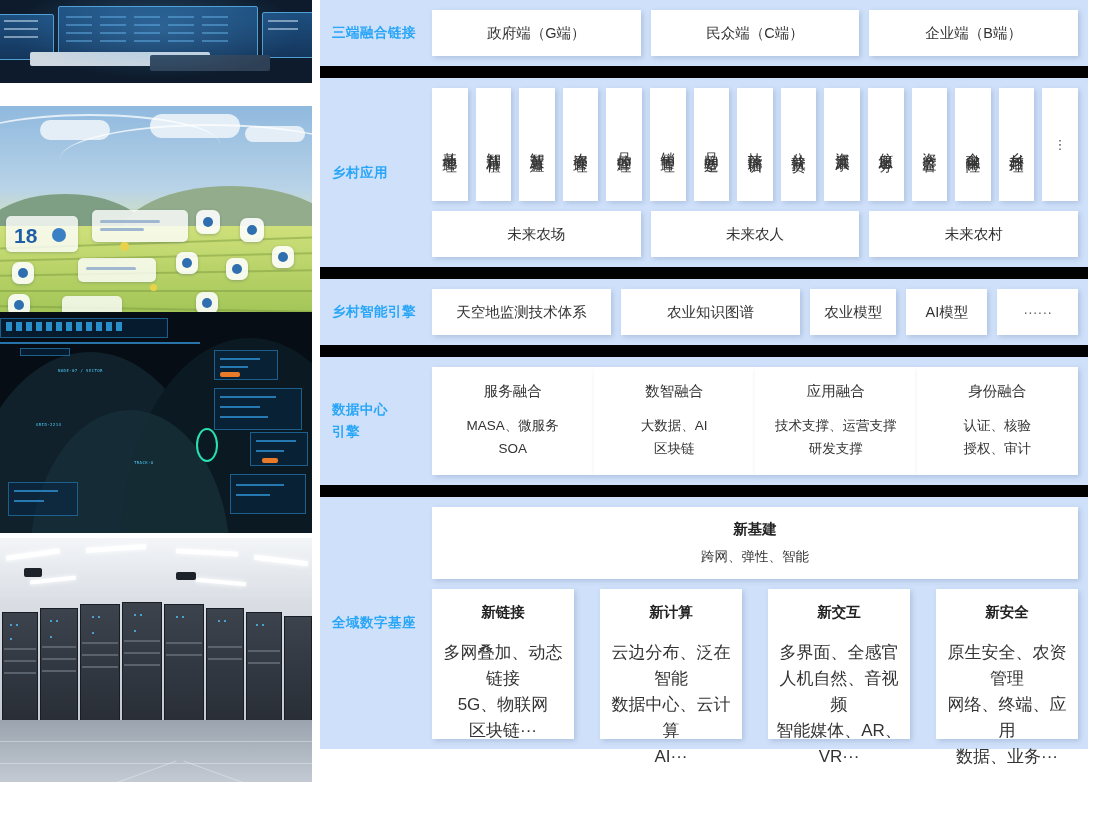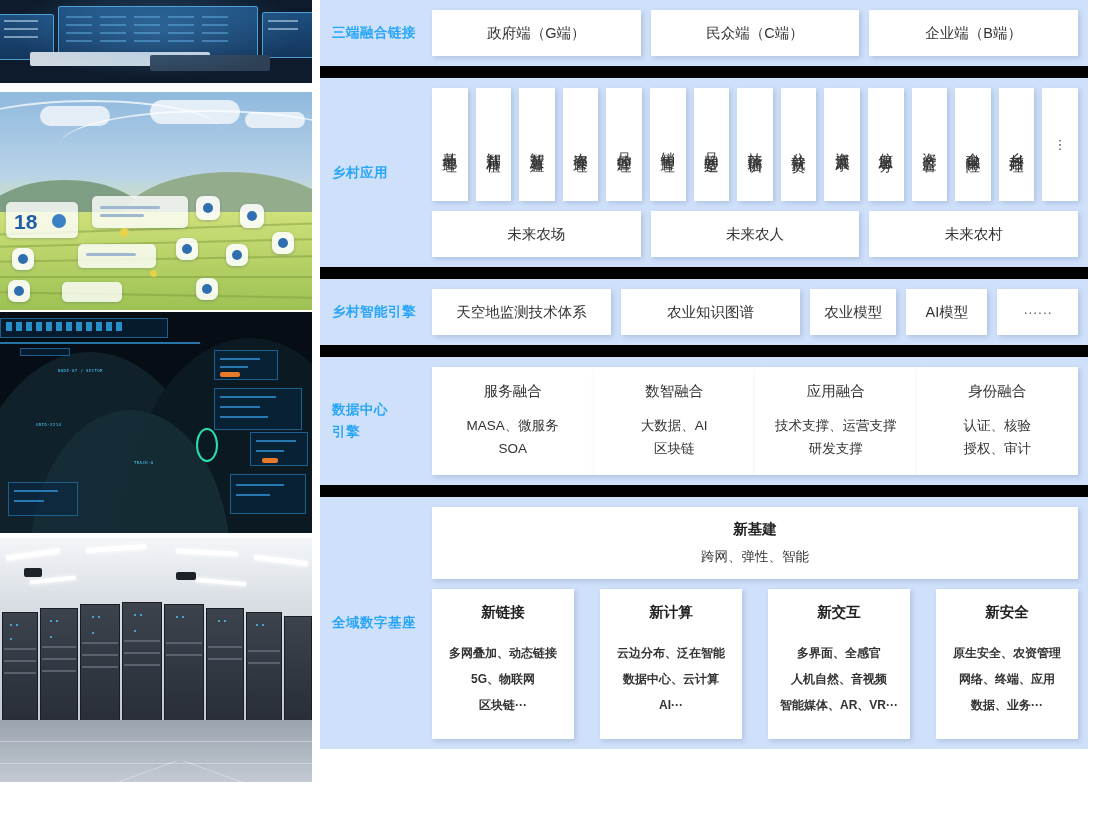--- a/index.html
+++ b/index.html
@@ -23,21 +23,21 @@
   }
   .p1 .rowline { position:absolute; background:#5ea8dd; opacity:.55; height:2px; }
   .p1 .kbd { position:absolute; left:150px; top:55px; width:120px; height:16px;
              background:#2e4055; border-radius:2px; }
   .p1 .desk { position:absolute; left:30px; top:52px; width:180px; height:14px;
               background:#cfd8e0; border-radius:2px; }
   .p1 .glow { position:absolute; inset:0;
     background:radial-gradient(ellipse at 50% 35%, rgba(90,170,230,.30), rgba(0,0,0,0) 65%); }
 
   
-  .p2 { top: 92px; height: 218px; background: linear-gradient(180deg,#8fb9de 0%,#b9d3e8 38%,#cfe0c2 52%,#aac86a 70%,#8fb84e 100%); }
+  .p2 { top: 106px; height: 218px; background: linear-gradient(180deg,#8fb9de 0%,#b9d3e8 38%,#cfe0c2 52%,#aac86a 70%,#8fb84e 100%); }
   .p2 .cloud { position:absolute; background:#ecf3fa; border-radius:40px; opacity:.9; }
   .p2 .hill { position:absolute; border-radius:50% 50% 0 0 / 100% 100% 0 0; }
   .p2 .field { position:absolute; left:0; width:312px;
                background:linear-gradient(180deg,#cfe07a,#9dc253); }
   .p2 .furrow { position:absolute; height:2px; background:rgba(120,150,60,.45); }
   .p2 .uicard { position:absolute; background:rgba(255,255,255,.80);
                 border-radius:5px; box-shadow:0 1px 3px rgba(40,70,100,.25); }
   .p2 .uiline { position:absolute; height:3px; background:#9fb8cf; border-radius:2px; }
   .p2 .chip { position:absolute; background:rgba(255,255,255,.88); border-radius:7px;
               box-shadow:0 1px 3px rgba(40,70,100,.3); }
@@ -122,21 +122,21 @@
   .r4-cards .c-line { font-size:13.5px; line-height:23px; }
 
   
   .r5-wide { margin-bottom:10px; }
   .r5-wide .card { height:72px; }
   .r5-wide .c-title { font-size:14.5px; font-weight:bold; margin-bottom:9px; color:#222; }
   .r5-wide .c-line { font-size:13.5px; }
   .r5-cards { display:flex; gap:26px;align-items:center; }
   .r5-cards .card { flex:1 1 0; height:150px; padding:14px 4px; justify-content:flex-start; }
   .r5-cards .c-title { font-size:14.5px; font-weight:bold; color:#222; margin-bottom:18px; }
-  .r5-cards .c-line { font-size:12px; line-height:26px;font-weight:bold; }
+  .r5-cards .c-line { font-size:17px; line-height:26px; }
 </style>
 </head>
 <body>
 
 <div id="root">
 
   <div class="img-col">
 
     <div class="photo p1">
       <div class="scr" style="left:-6px;top:14px;width:60px;height:46px;"></div>

